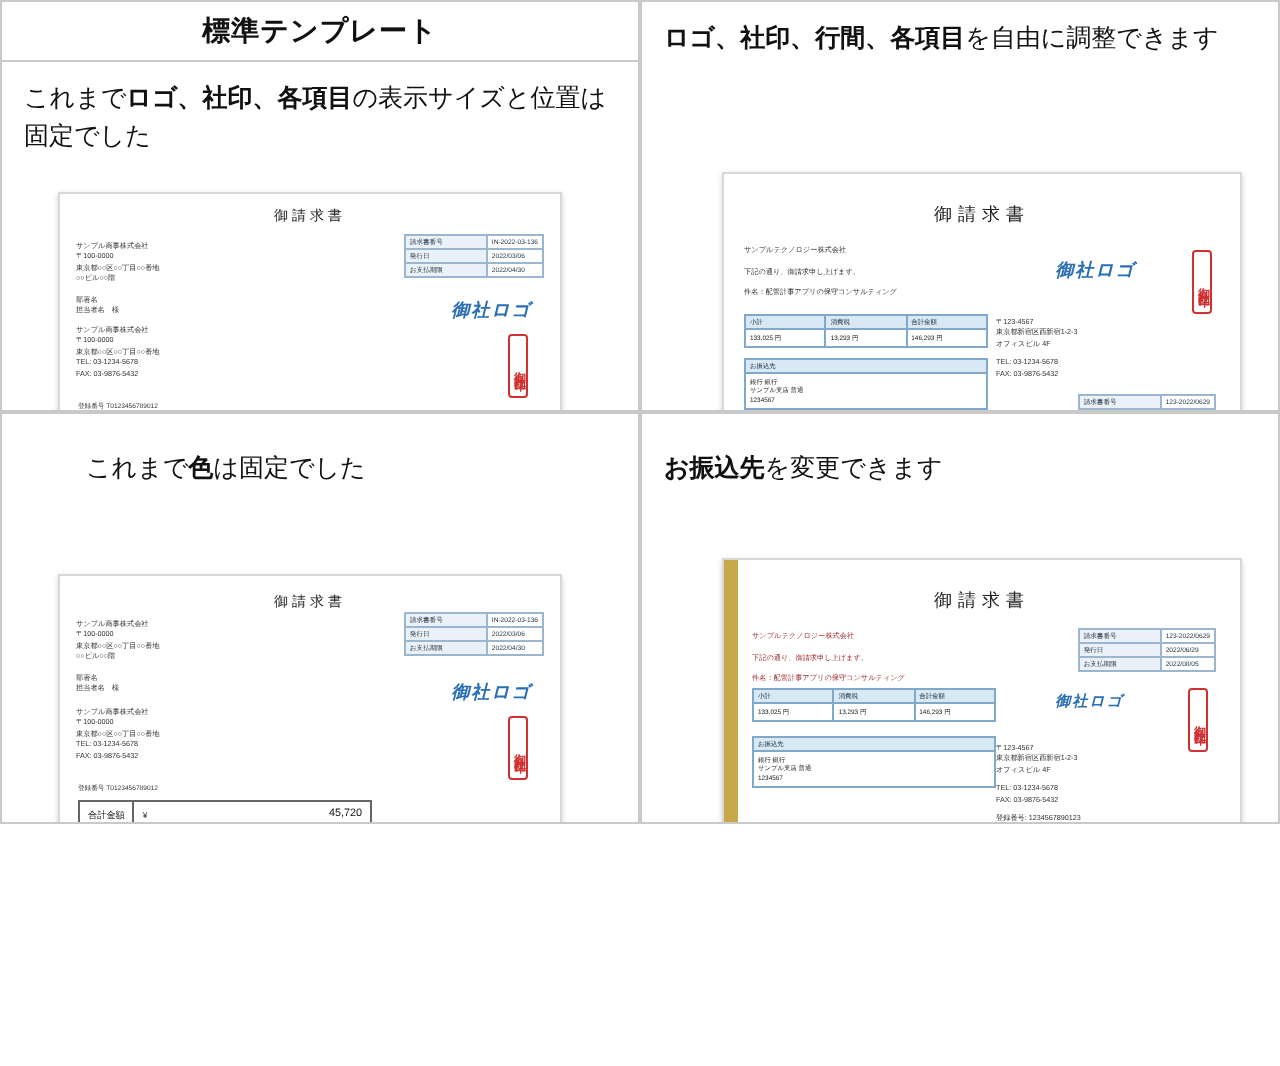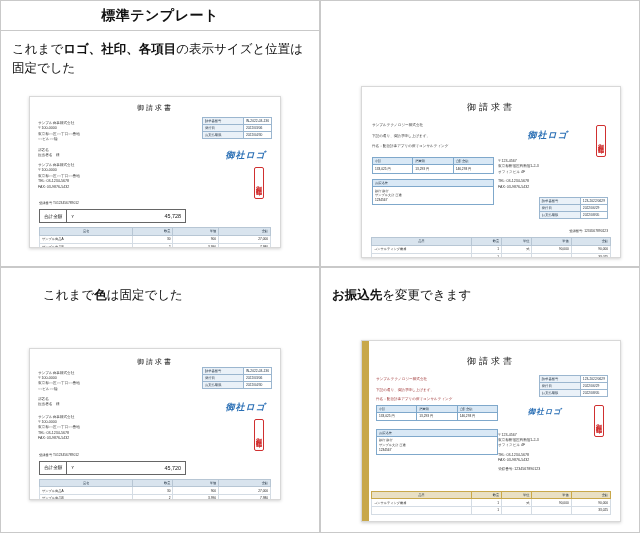--- a/index.html
+++ b/index.html
@@ -4,21 +4,21 @@
 <style>
   html,body{margin:0;padding:0;}
   body{
     width:640px;height:533px;
     background:#ffffff;
     font-family:"Liberation Sans","DejaVu Sans",sans-serif;
     color:#111;
     overflow:hidden;
   }
   .grid{
-    width:640px;height:533px;
+    width:640px;height:412px;
     display:grid;
     grid-template-columns:1fr 1fr;
     grid-template-rows:1fr 1fr;
   }
   .cell{position:relative;border:1px solid #c9c9c9;box-sizing:border-box;overflow:hidden;}
   .cell.tl{border-top:1px solid #c9c9c9;border-left:1px solid #c9c9c9;}
   .hdr{
     height:30px;display:flex;align-items:center;justify-content:center;
     border-bottom:1px solid #c9c9c9;box-sizing:border-box;
     font-size:14px;font-weight:bold;letter-spacing:.5px;
@@ -152,20 +152,23 @@
           <td class="n">2</td>
           <td class="n">3,990</td>
           <td class="n">7,980</td>
         </tr>
       </tbody>
         </table>
     </div>
   </div>
 
   <div class="cell">
+    <div class="cap">
+      <b>ロゴ、社印、行間、各項目</b>を自由に調整できます
+    </div>
 
     <div class="sheet" style="left:40px;top:85px;width:258px;height:170px;">
       <div class="ttl big" style="margin-top:14px;">御請求書</div>
 
       <div class="addr" style="left:10px;top:36px;width:130px;">
         <div>サンプルテクノロジー株式会社</div>
         <div style="margin-top:6px">下記の通り、御請求申し上げます。</div>
         <div style="margin-top:4px">件名：配管計事アプリの保守コンサルティング</div>
       </div>
 

